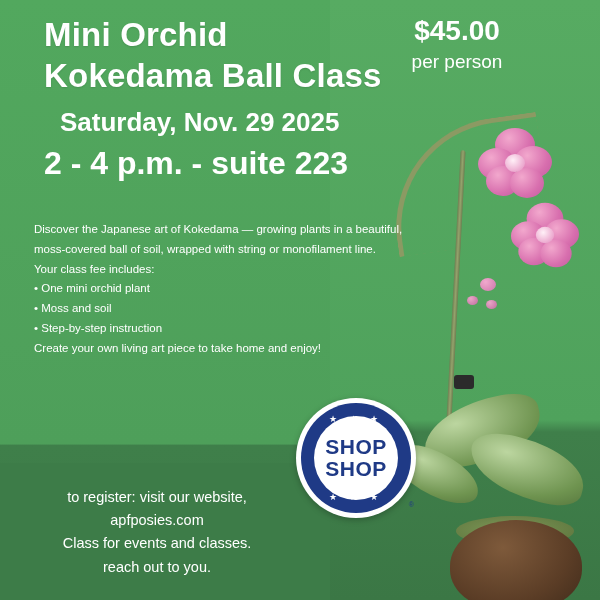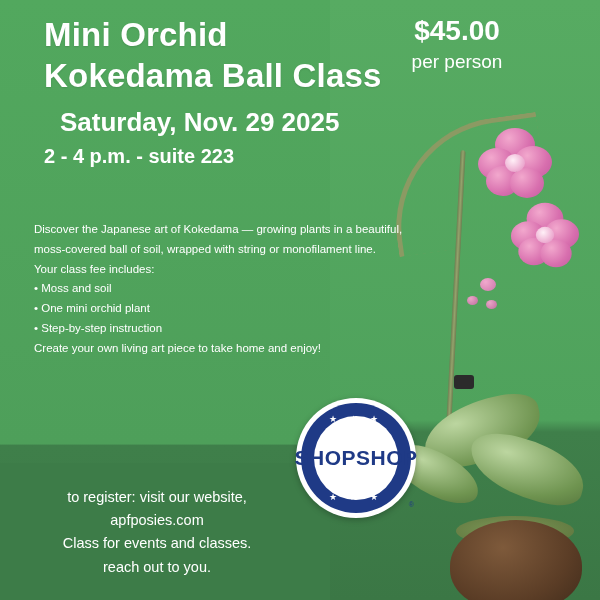--- a/index.html
+++ b/index.html
@@ -173,21 +173,21 @@
     font-size: 26px;
     font-weight: bold;
     line-height: 1.3;
     margin-left: 20px;
   }
   .time {
     position: absolute;
     left: 44px;
     top: 145px;
     color: #ffffff;
-    font-size: 20px;
+    font-size: 32px;
     font-weight: bold;
   }
   .price {
     position: absolute;
     right: 48px;
     top: 14px;
     width: 190px;
     text-align: center;
     color: #ffffff;
   }
@@ -253,21 +253,21 @@
     position: absolute;
     left: 13px;
     top: 13px;
     right: 13px;
     bottom: 13px;
     border-radius: 50%;
     background: #ffffff;
     display: flex;
     align-items: center;
     justify-content: center;
-    flex-direction: row;
+    flex-direction: column;
   }
   .badge-line1, .badge-line2 {
     color: #1f3a86;
     font-weight: bold;
     font-size: 21px;
     letter-spacing: .5px;
     line-height: 1.05;
   }
   .badge-stars {
     position: absolute;
@@ -363,22 +363,22 @@
 
   <div class="price">
     <div class="amount">$45.00</div>
     <div class="per">per person</div>
   </div>
 
   <div class="body-copy">
     <div>Discover the Japanese art of Kokedama — growing plants in a beautiful,</div>
     <div>moss-covered ball of soil, wrapped with string or monofilament line.</div>
     <div>Your class fee includes:</div>
+    <div>• One mini orchid plant</div>
     <div>• Moss and soil</div>
-    <div>• One mini orchid plant</div>
     <div>• Step-by-step instruction</div>
     <div>Create your own living art piece to take home and enjoy!</div>
   </div>
 
 
   <div class="badge">
     <div class="badge-ring">
       <div class="badge-stars">★ ★ ★</div>
       <div class="badge-stars-b">★ ★ ★</div>
       <div class="badge-inner">

